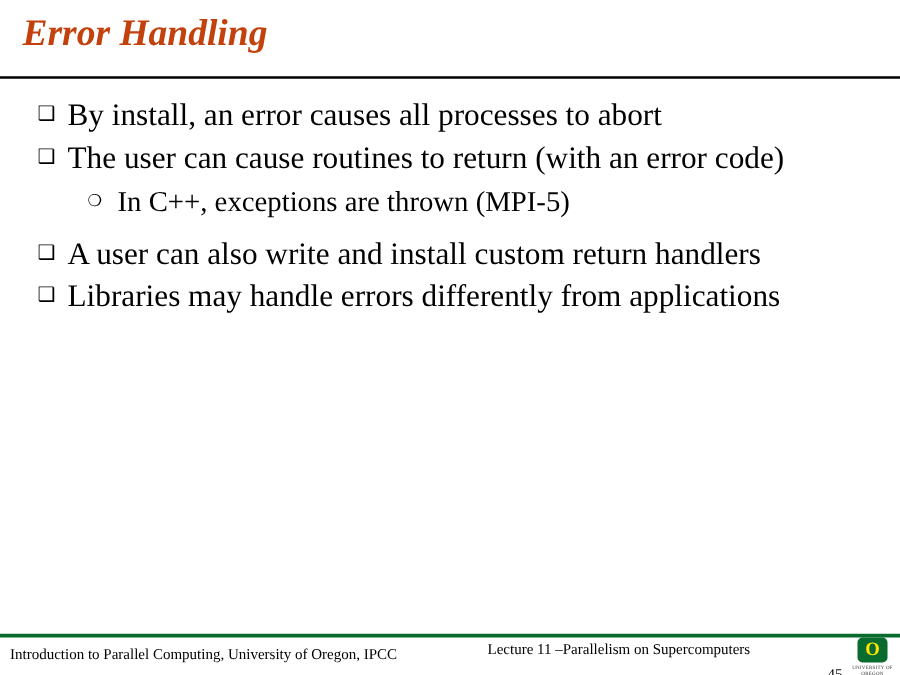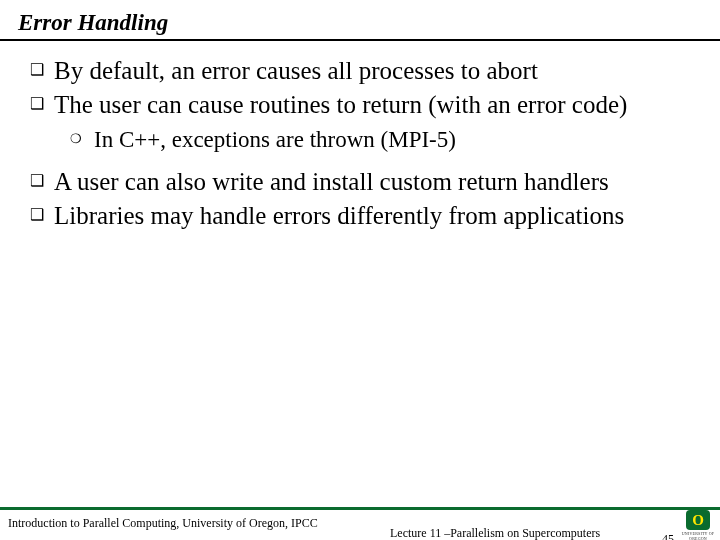--- a/index.html
+++ b/index.html
@@ -14,23 +14,23 @@
   }
   .slide {
     width: 720px;
     height: 540px;
     position: relative;
     box-sizing: border-box;
   }
   .title {
     font-style: italic;
     font-weight: bold;
-    font-size: 23px;
-    padding: 10px 0 3px 18px;
-    color: #000000;
+    font-size: 30px;
+    padding: 10px 0 17px 18px;
+    color: #c2410c;
   }
   .rule {
     border-bottom: 2px solid #000;
     margin: 0;
   }
   .content {
     padding: 14px 16px 0 30px;
     font-size: 25px;
     line-height: 1.28;
     color: #000;
@@ -85,21 +85,21 @@
     padding-left: 40px;
   }
   .footer-left {
     position: absolute;
     left: 8px;
     top: 6px;
   }
   .footer-center {
     position: absolute;
     left: 390px;
-    top: 16px;
+    top: 2px;
   }
   .footer-pagenum {
     position: absolute;
     right: 46px;
     top: 22px;
     margin-left: 46px;
   }
   .footer-logo {
     position: absolute;
     right: 4px;
@@ -133,21 +133,21 @@
 
 <div class="slide">
 
   <div class="title">Error Handling</div>
   <div class="rule"></div>
 
   <div class="content">
 
     <div class="l1">
       <div class="bullet">❑</div>
-      <div class="text">By default, an error causes all processes to abort</div>
+      <div class="text">By install, an error causes all processes to abort</div>
     </div>
 
     <div class="l1">
       <div class="bullet">❑</div>
       <div class="text">The user can cause routines to return (with an error code)</div>
     </div>
 
     <div class="l2">
       <div class="bullet">❍</div>
       <div class="text">In C++, exceptions are thrown (MPI-5)</div>

